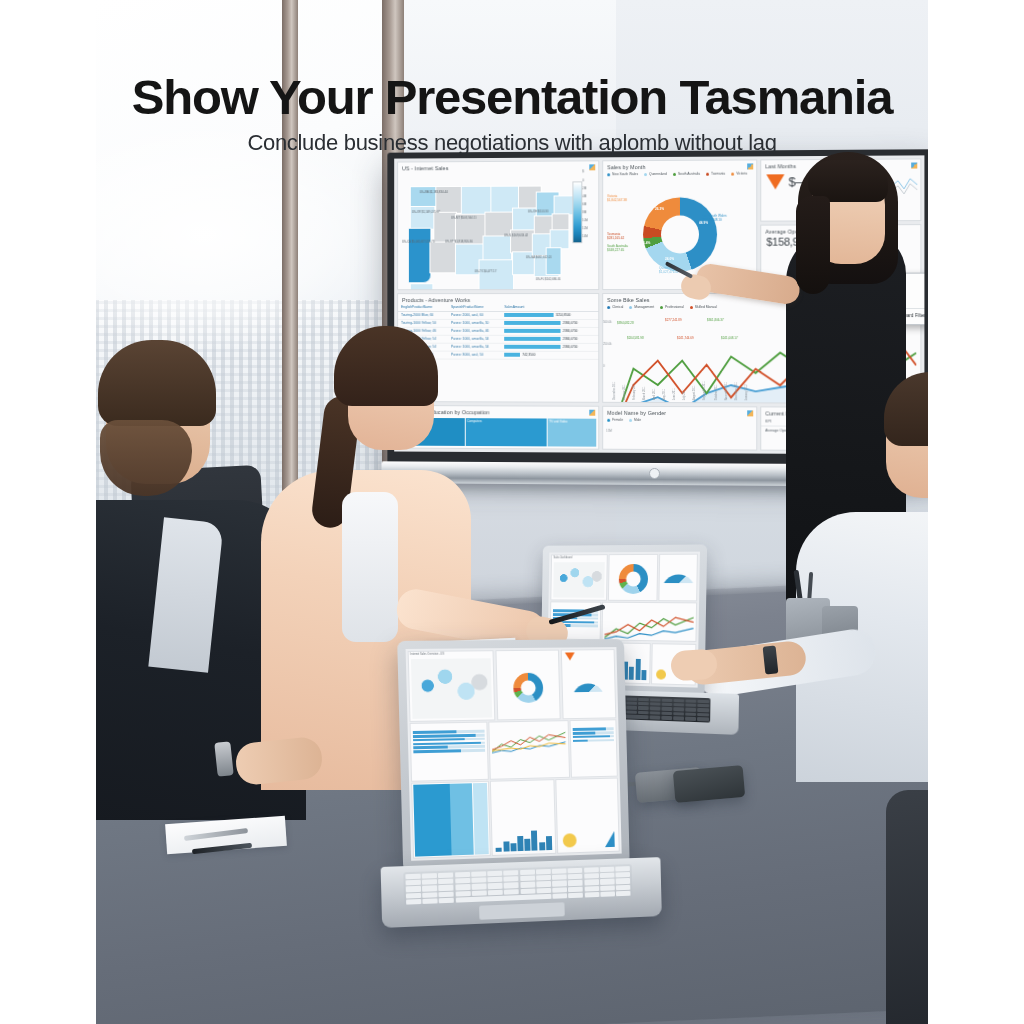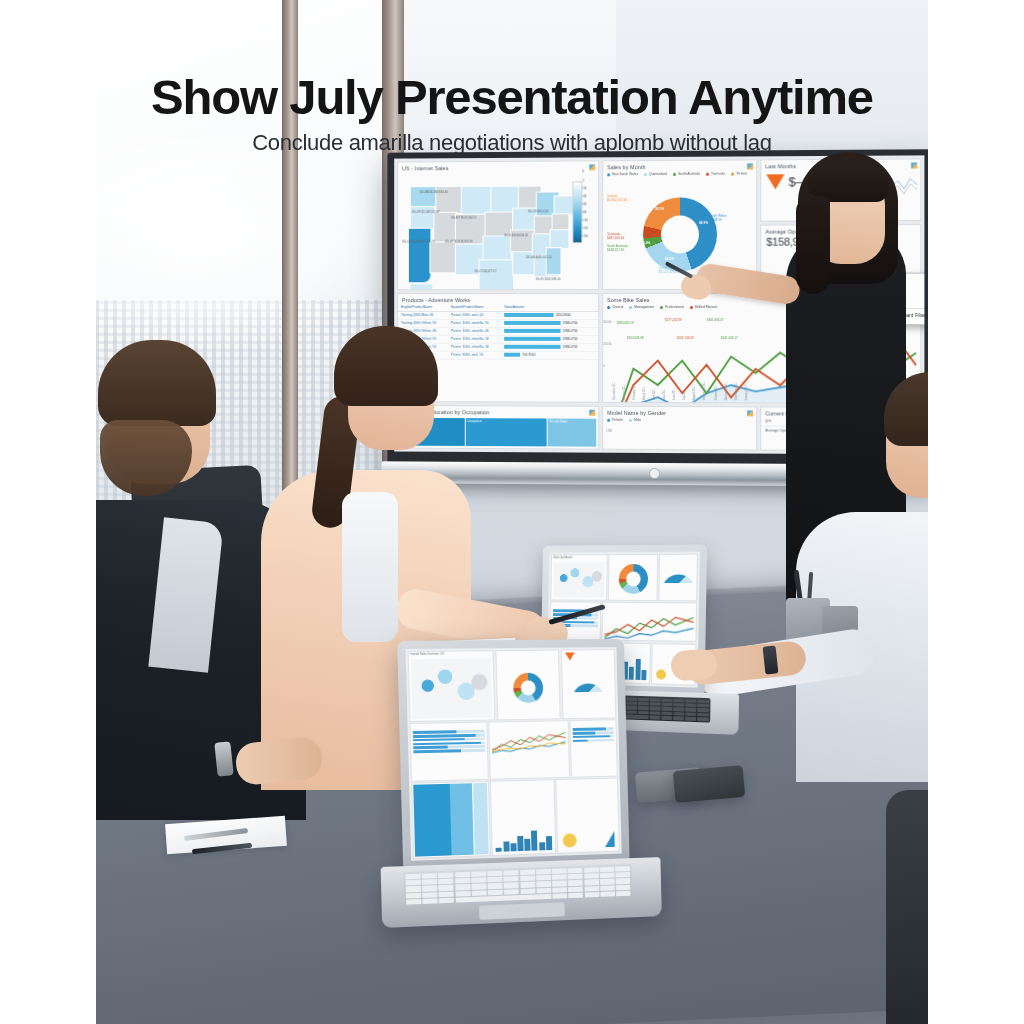--- a/index.html
+++ b/index.html
@@ -277,22 +277,22 @@
   
   .paper{position:absolute;z-index:30;background:linear-gradient(175deg,#fdfdfe,#e9ecef);
     box-shadow:0 2px 6px rgba(50,58,70,.25);}
   .pen{position:absolute;z-index:31;border-radius:2px;}
 </style>
 </head>
 <body>
 
 <div id="page">
 
-  <h1 class="headline">Show July Presentation Anytime</h1>
-  <p class="subhead">Conclude amarilla negotiations with aplomb without lag</p>
+  <h1 class="headline">Show Your Presentation Tasmania</h1>
+  <p class="subhead">Conclude business negotiations with aplomb without lag</p>
 
   <div class="scene">
 
     <div class="wall"></div>
     <div class="wall-right"></div>
 
     <div class="window">
       <div class="city"></div>
       <div class="city-glow"></div>
     </div>

